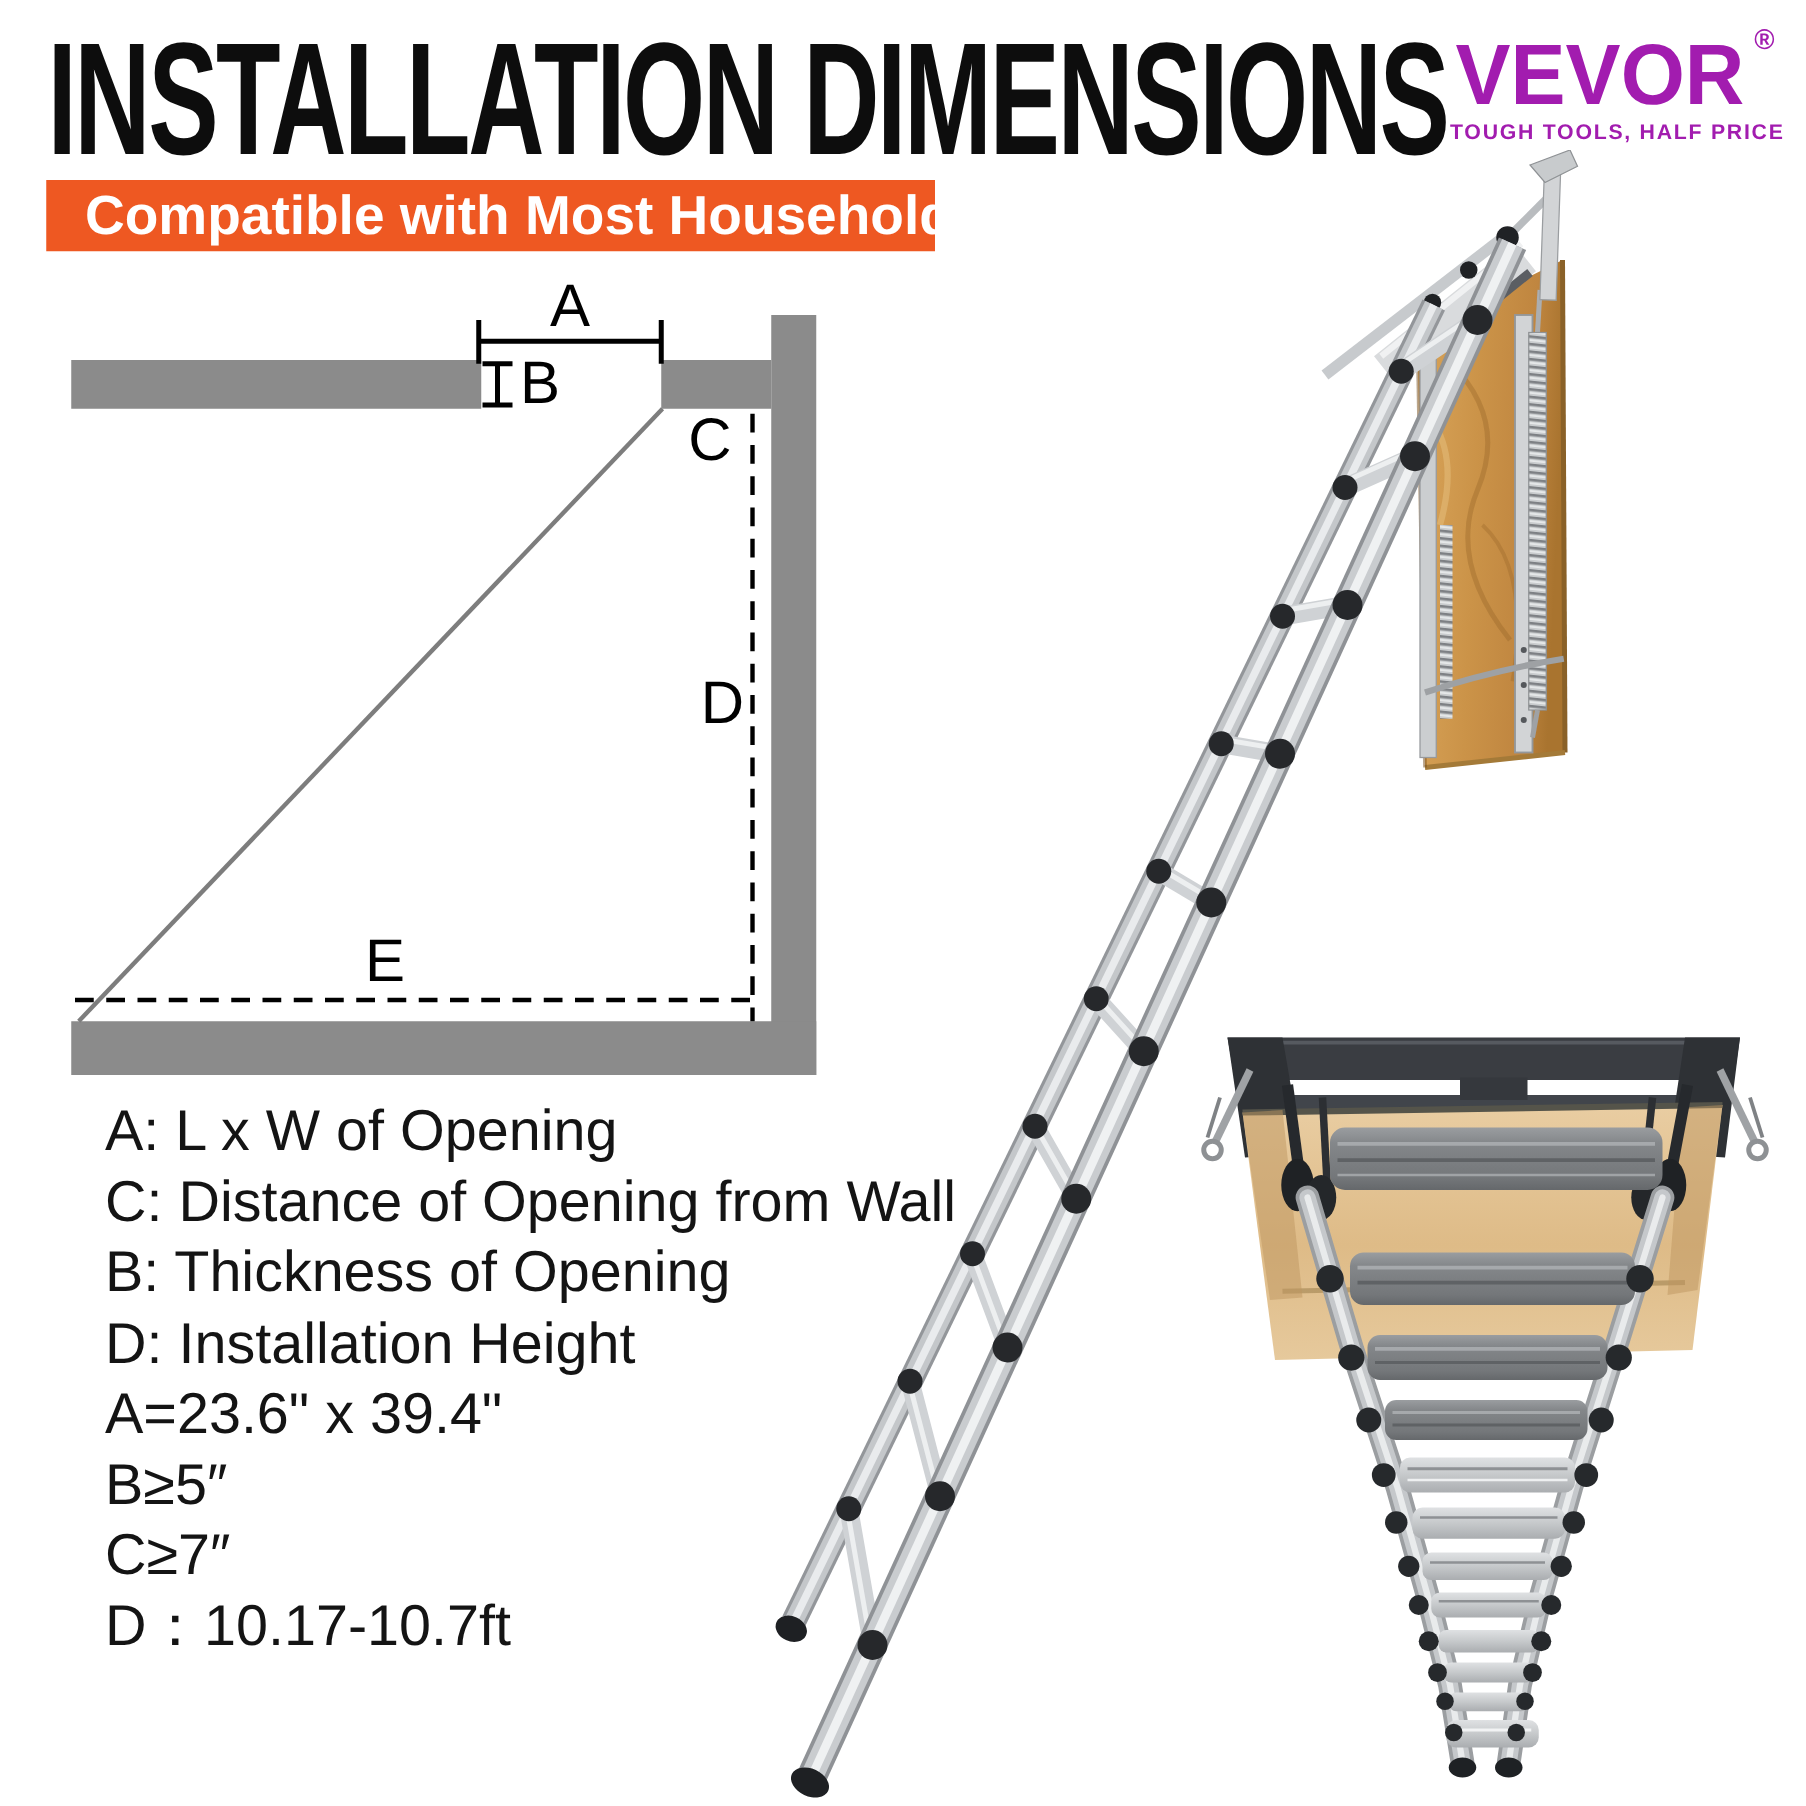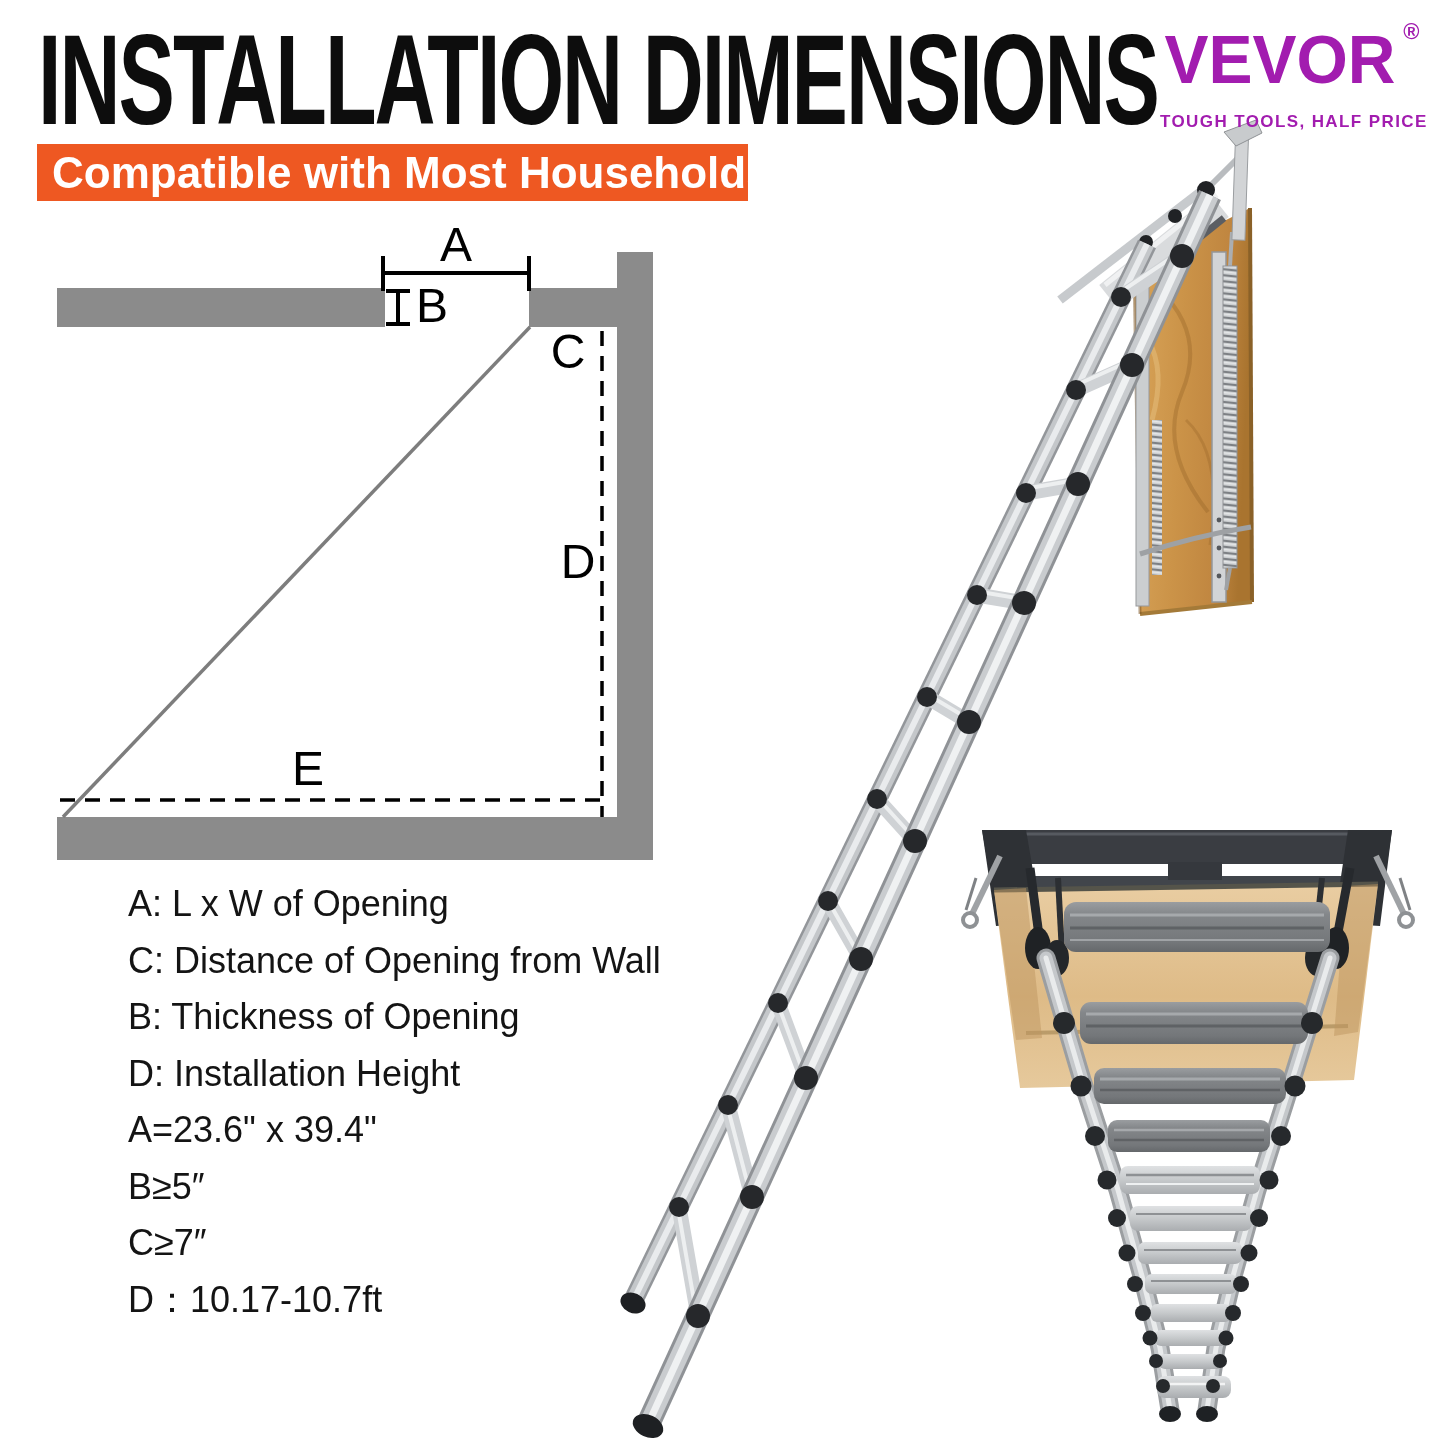--- a/index.html
+++ b/index.html
@@ -12,36 +12,36 @@
     position:absolute;left:38px;top:16px;
     font-size:128px;font-weight:700;color:#0d0d0d;
     letter-spacing:-3px;white-space:nowrap;line-height:1.0;
     transform:scaleX(0.66);transform-origin:left top;
   }
   #banner{
     position:absolute;left:37px;top:144px;width:711px;height:57px;
     background:#ee5822;display:flex;align-items:center;
   }
   #banner .txt{
-    color:#ffffff;font-size:44px;font-weight:700;padding-left:15px;
+    color:#ffffff;font-size:44px;font-weight:700;padding-left:31px;
     white-space:nowrap;letter-spacing:0px;
   }
   
   #brand{position:absolute;left:1160px;top:26px;width:240px;text-align:center;color:#a21caf;}
   #brand .word{
     font-size:66px;font-weight:700;letter-spacing:0px;line-height:1;
     transform:scaleY(1.04);display:inline-block;position:relative;
   }
   #brand .reg{position:absolute;right:-24px;top:-4px;font-size:22px;font-weight:700;}
-  #brand .tag{font-size:17px;font-weight:700;letter-spacing:1.4px;margin-top:20px;white-space:nowrap;}
+  #brand .tag{font-size:17px;font-weight:700;letter-spacing:1.4px;margin-top:4px;white-space:nowrap;}
   
   #diagram{position:absolute;left:40px;top:225px;}
   #diagram text{font-family:"Liberation Sans",sans-serif;font-size:48px;fill:#000;}
   
-  #specs{position:absolute;left:84px;top:876px;color:#141414;font-size:36px;line-height:56.5px;white-space:nowrap;margin-left:44px;}
+  #specs{position:absolute;left:84px;top:876px;color:#141414;font-size:46px;line-height:56.5px;white-space:nowrap;}
   
   #main-photo{position:absolute;left:560px;top:120px;}
   #bottom-photo{position:absolute;left:930px;top:818px;}
 </style>
 </head>
 <body>
 
 <div id="stage">
 
   <svg id="main-photo" width="760" height="1325" viewBox="0 0 760 1325">

